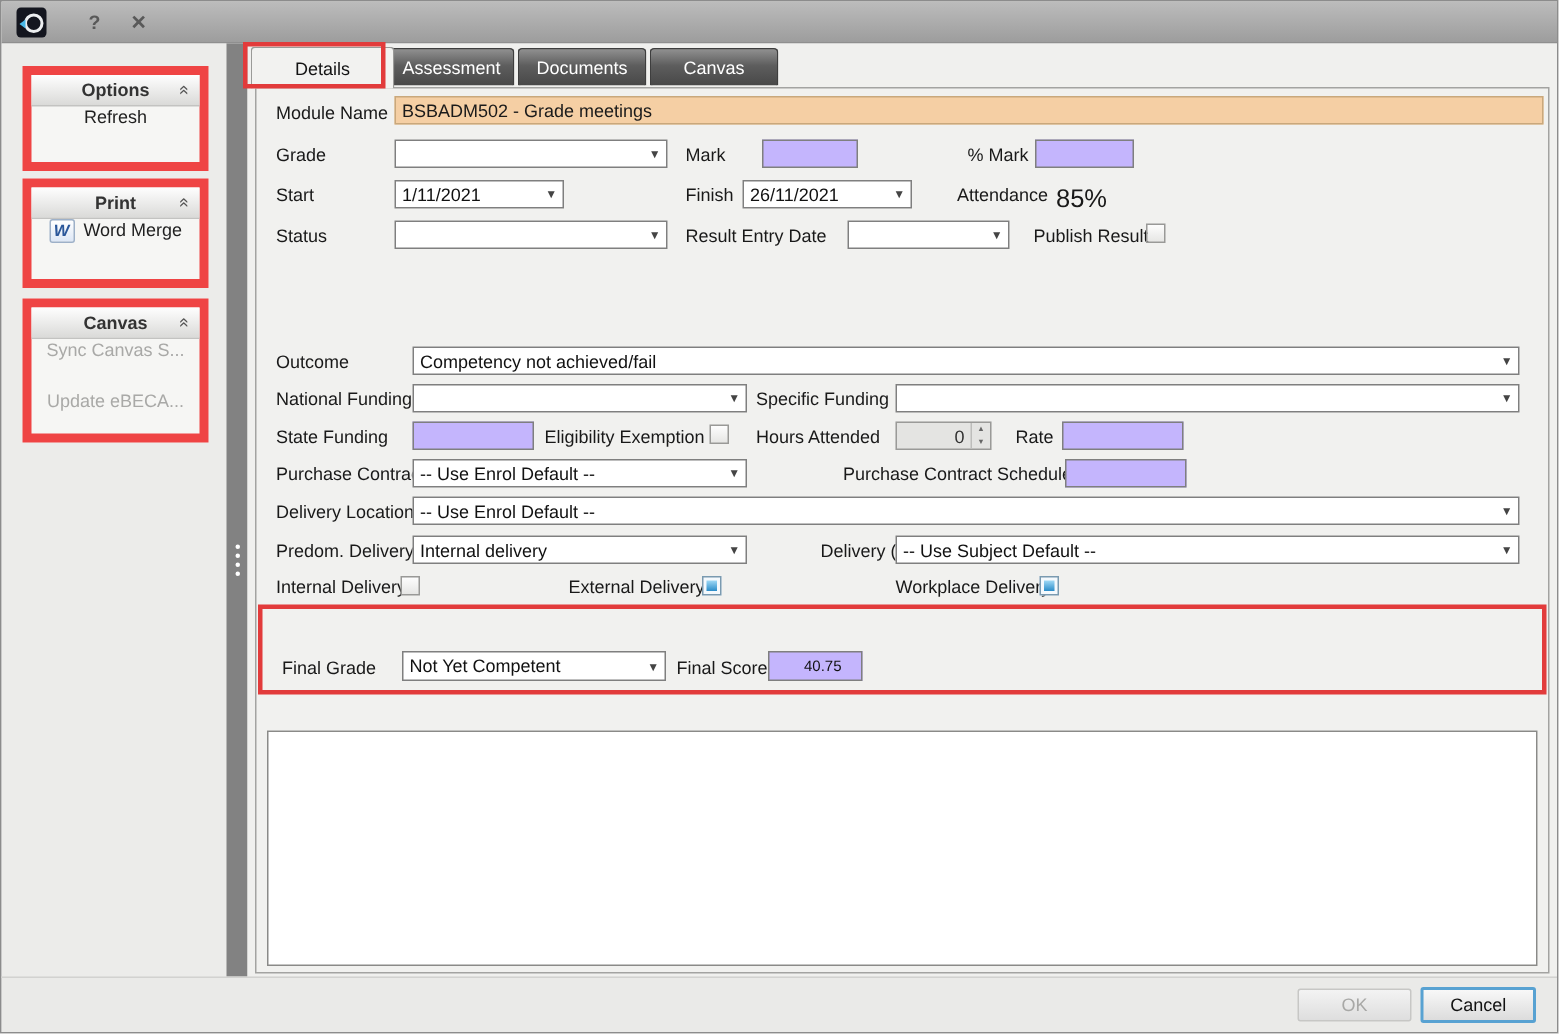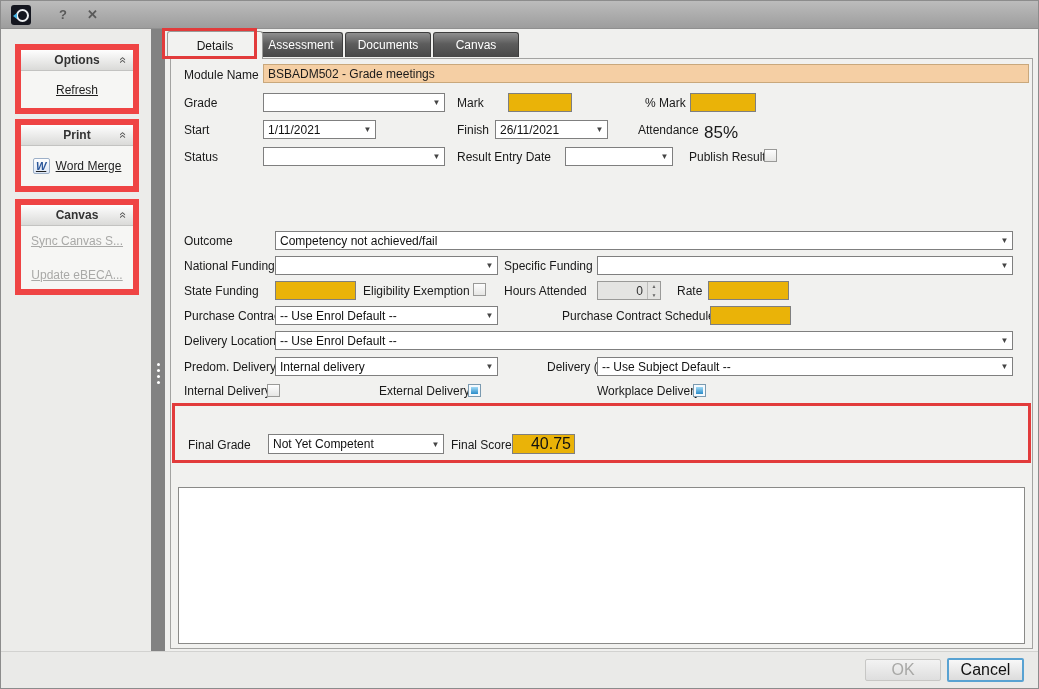--- a/index.html
+++ b/index.html
@@ -23,22 +23,22 @@
 
   
   .sidebar { position:absolute; left:0; top:28px; width:150px; height:623px; background:#ececea; }
   .panel { position:absolute; left:14px; width:124px; background:#f6f6f4;
            border:6px solid #ef4444; }
   .panel-header { height:21px; background:linear-gradient(#fefefe,#dadad8);
            border-bottom:1px solid #c3c3c1; display:flex; align-items:center; justify-content:center;
            position:relative; font-size:12px; font-weight:bold; color:#333; }
   .chev { position:absolute; right:6px; top:3px; color:#555; font-size:12px; font-weight:normal;
            transform:rotate(90deg); }
-  .panel-item { display:flex; align-items:center; justify-content:center; gap:6px;
-           font-size:12px; color:#1f1f1f; height:30px; cursor:default;text-decoration:underline; }
+  .panel-item { display:flex; justify-content:center; gap:6px;
+           font-size:12px; color:#1f1f1f; height:30px; cursor:default; }
   .panel-item.disabled { color:#a9a9a7; }
   .word-icon { width:17px; height:16px; border:1px solid #9db0c8; border-radius:2px;
            background:linear-gradient(#ffffff,#dde7f6); color:#2b579a; font-weight:bold;
            font-style:italic; font-size:11px; display:flex; align-items:center; justify-content:center; }
 
   
   .splitter { position:absolute; left:150px; top:28px; width:14px; height:624px; background:#828282; }
   .grip { position:absolute; left:6px; top:334px; width:3px; height:3px; background:#ffffff;
           border-radius:50%; box-shadow:0 6px 0 #fff, 0 12px 0 #fff, 0 18px 0 #fff; }
 
@@ -58,22 +58,22 @@
          background:#f1f1ef; border:1px solid #a3a3a1; z-index:1; }
 
   .group { position:absolute; background:#f0f0ee; border:1px solid #d5d5d2;
          box-shadow:inset 0 1px 0 #fbfbfa; }
   .group-header { height:20px; display:flex; align-items:center; padding-left:12px;
          font-size:12px; color:#2b2b2b; border-bottom:1px solid #dededa; }
 
   .lbl { position:absolute; font-size:12px; color:#191919; white-space:nowrap; z-index:2; }
   .val { position:absolute; font-size:17px; color:#191919; white-space:nowrap; z-index:2; }
 
-  .txt { position:absolute; background:#eab308; border:1px solid #7f7f7f; font-size:16px;
-         padding:0 3px; font-family:inherit; z-index:2; color:#111; }
+  .txt { position:absolute; background:#c4b5fd; border:1px solid #7f7f7f; font-size:10px;
+         padding:0 13px; font-family:inherit; z-index:2; color:#111; }
   .txt.right { text-align:right; }
   .module-field { position:absolute; background:#f5cfa4; border:1px solid #c9a87c; font-size:12px;
          display:flex; align-items:center; padding:0 4px; color:#1a1a1a; z-index:2; }
 
   .dd { position:absolute; background:#fff; border:1px solid #7f7f7f; display:flex;
         align-items:stretch; font-size:12px; z-index:2; }
   .dd-val { flex:1; display:flex; align-items:center; padding-left:4px; white-space:nowrap;
         overflow:hidden; color:#111; }
   .dd-btn { width:15px; display:flex; align-items:center; justify-content:center;
         color:#444; font-size:8px; }
@@ -91,21 +91,21 @@
   .cb.state-indeterminate { background:#f4f9fd; border-color:#7a9ab0; }
   .cb.state-indeterminate::after { content:""; position:absolute; left:2px; top:2px;
         width:7px; height:7px; background:linear-gradient(#9fd9f6,#2a8cc9); }
 
   .notes-area { position:absolute; background:#ffffff; border:1px solid #8a8a88;
         resize:none; font-family:inherit; font-size:12px; z-index:2; outline:none; }
 
   
   .footer { position:absolute; left:0; bottom:0; width:100%; height:37px; background:#eaeae8;
         border-top:1px solid #d2d2d0; }
-  .btn { position:absolute; font-size:16px; display:flex; align-items:center; justify-content:center;
+  .btn { position:absolute; font-size:12px; display:flex; align-items:center; justify-content:center;
         border-radius:2px; cursor:default; }
   .btn-ok { left:864px; top:7px; width:76px; height:22px; color:#a8a8a6;
         background:linear-gradient(#f3f3f3,#dedede); border:1px solid #c7c7c5; }
   .btn-cancel { left:946px; top:6px; width:77px; height:24px; color:#111;
         background:linear-gradient(#f8f8f8,#dcdcdc); border:2px solid #58a2d2; }
 </style>
 </head>
 <body>
 
 <div class="win">

